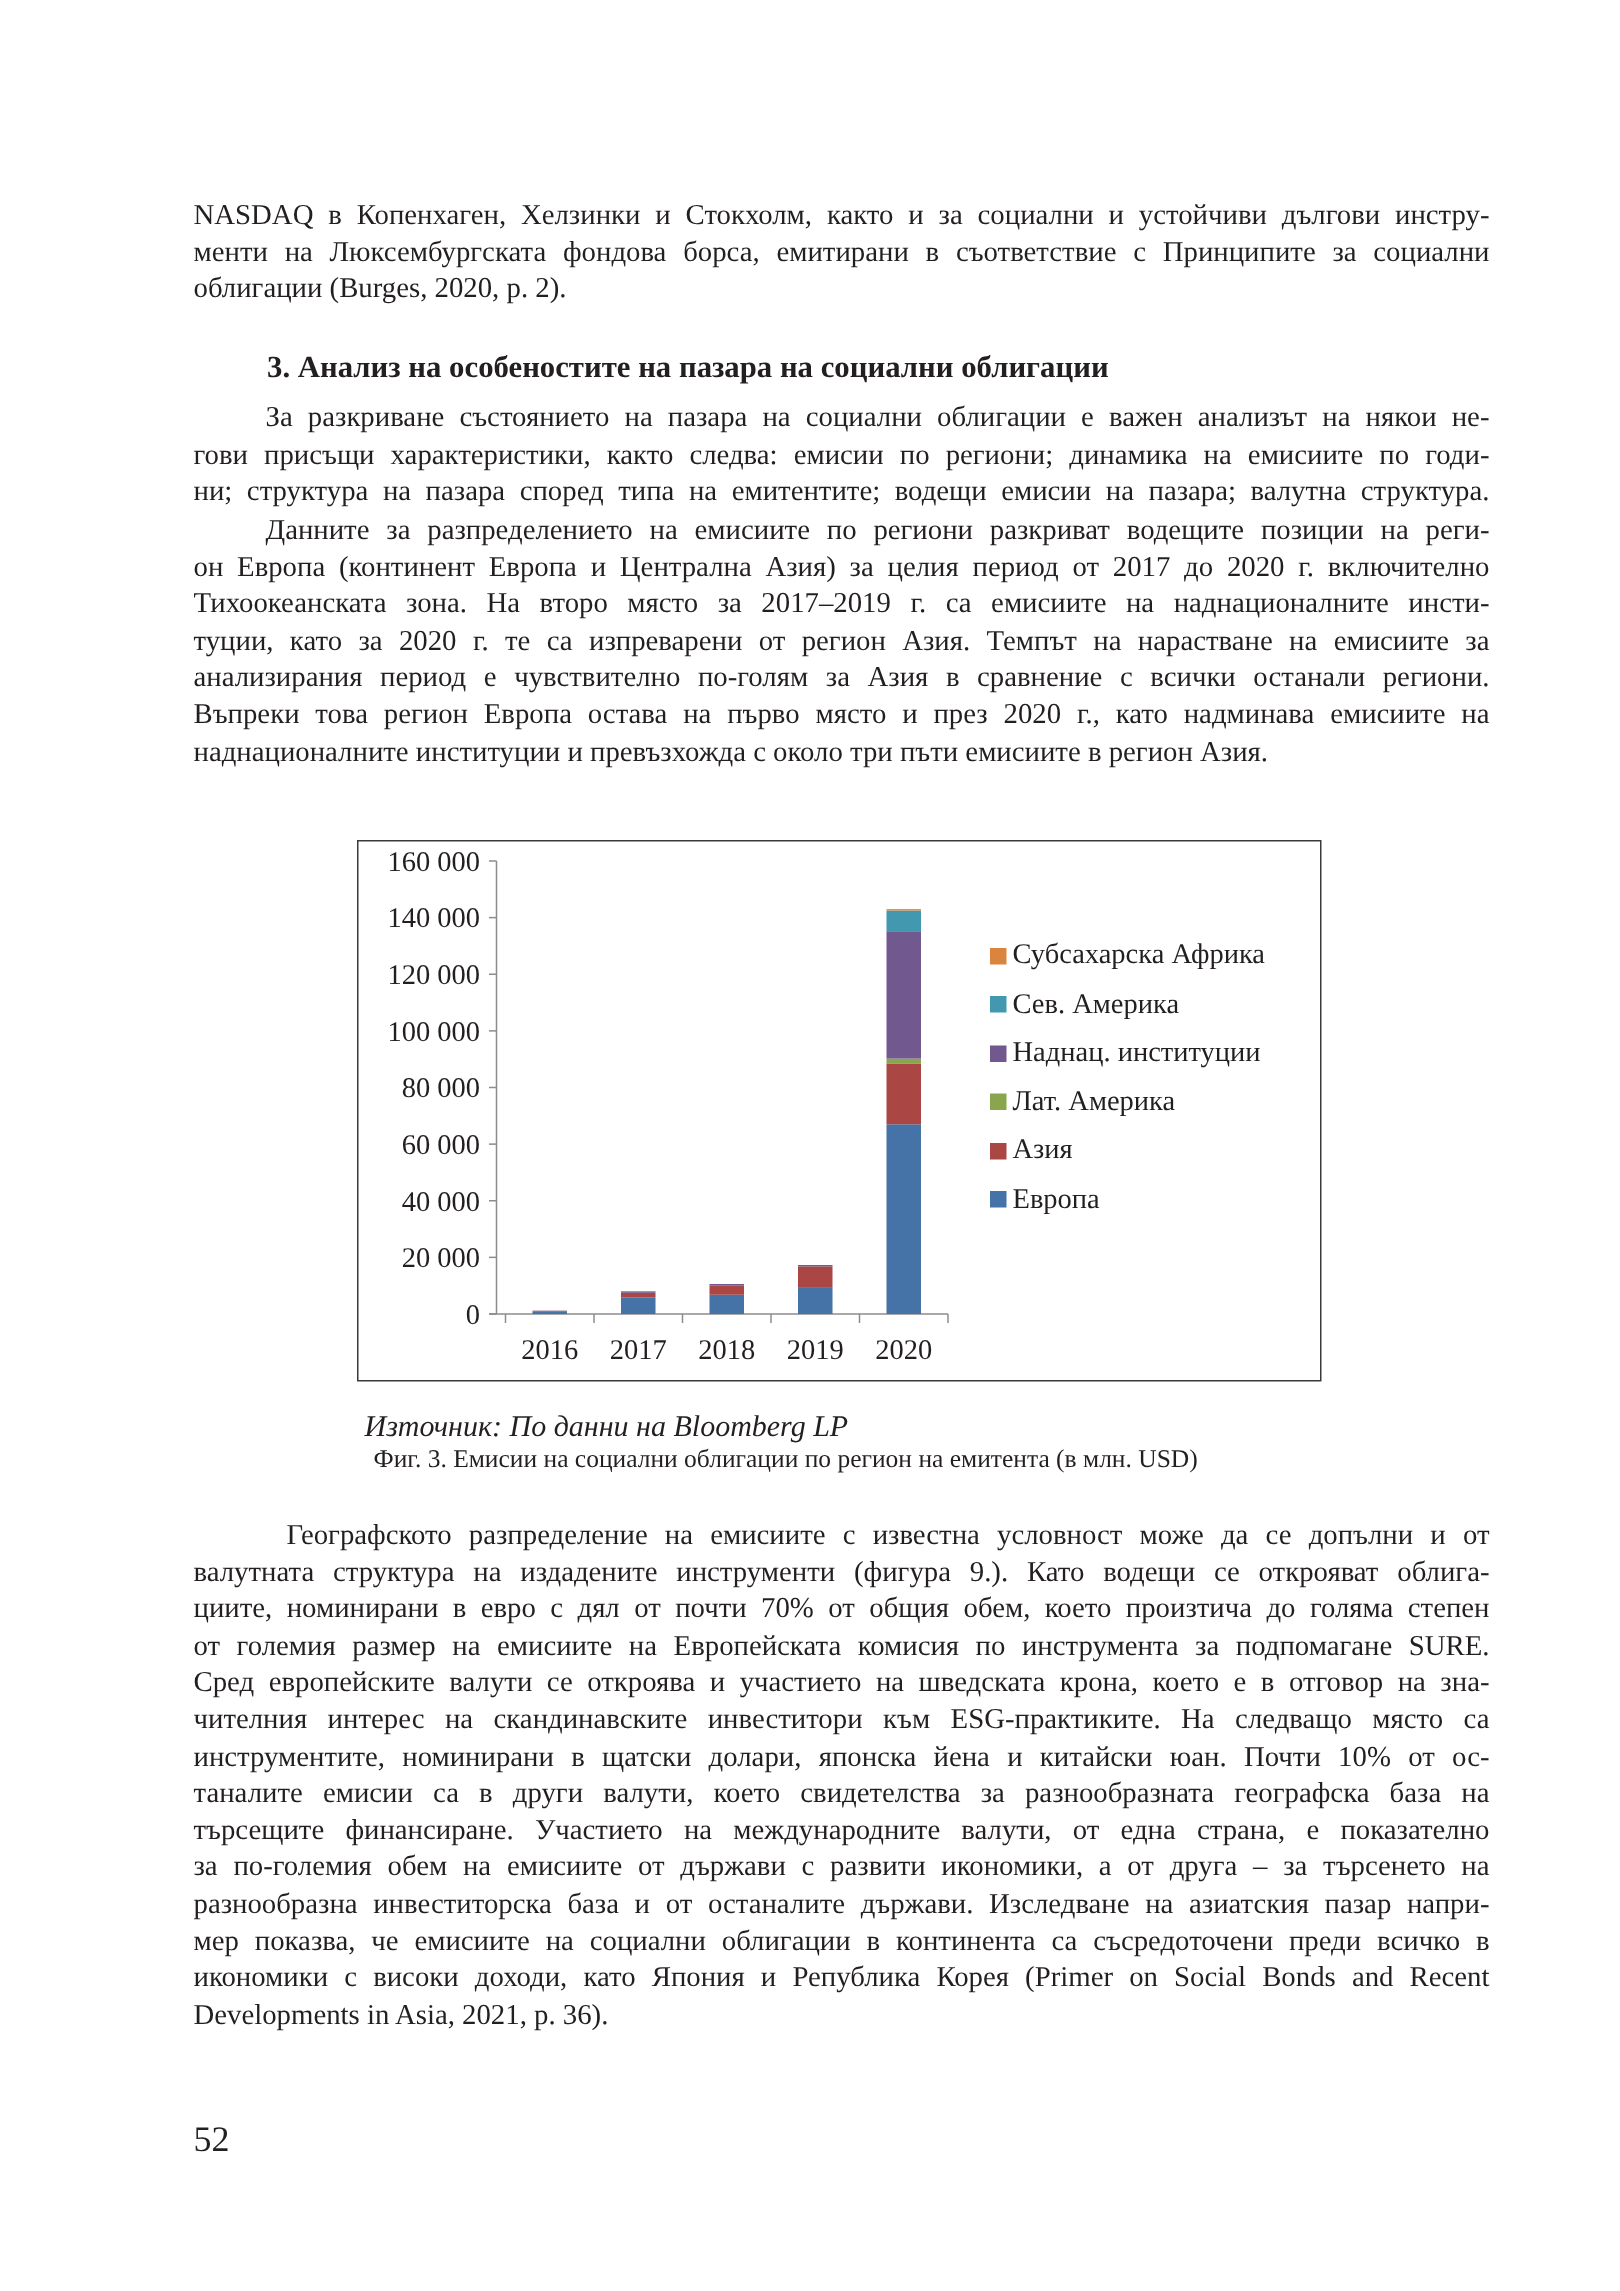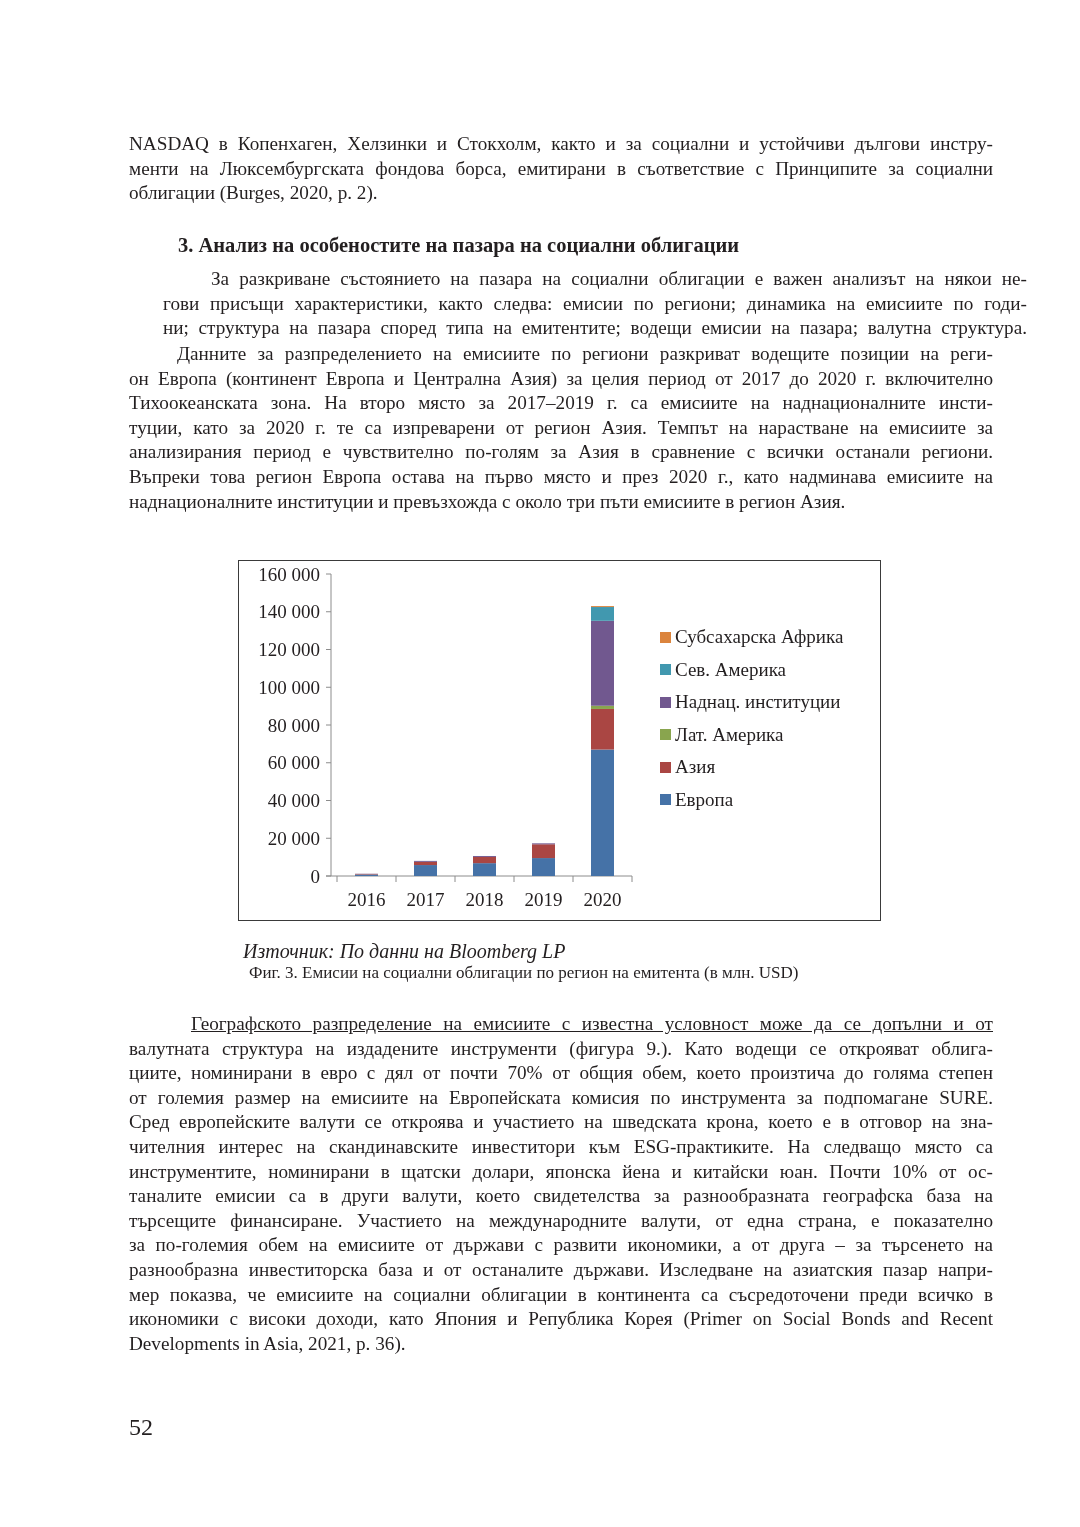--- a/index.html
+++ b/index.html
@@ -28,21 +28,21 @@
 <div class="block" style="top:132px;">
   <p class="para">
     <span class="line">NASDAQ в Копенхаген, Хелзинки и Стокхолм, както и за социални и устойчиви дългови инстру-</span>
     <span class="line">менти на Люксембургската фондова борса, емитирани в съответствие с Принципите за социални</span>
     <span class="line last">облигации (Burges, 2020, р. 2).</span>
   </p>
 </div>
 
 <h2 class="heading">3. Анализ на особеностите на пазара на социални облигации</h2>
 
-<div class="block" style="top:267px;margin-left:34px;">
+<div class="block" style="top:267px;">
   <p class="para">
     <span class="line indent">За разкриване състоянието на пазара на социални облигации е важен анализът на някои не-</span>
     <span class="line">гови присъщи характеристики, както следва: емисии по региони; динамика на емисиите по годи-</span>
     <span class="line">ни; структура на пазара според типа на емитентите; водещи емисии на пазара; валутна структура.</span>
   </p>
 </div>
 
 <div class="block" style="top:342px;">
   <p class="para">
     <span class="line indent">Данните за разпределението на емисиите по региони разкриват водещите позиции на реги-</span>
@@ -135,21 +135,21 @@
     </div>
   </div>
 
 <div class="source">Източник: По данни на Bloomberg LP</div>
 <div class="caption">
   <b>Фиг. 3.</b><span> Емисии на социални облигации по регион на емитента (в млн. USD)</span>
 </div>
 
 <div class="block" style="top:1012px;">
   <p class="para">
-    <span class="line" style="padding-left:62px;text-decoration:underline;">Географското разпределение на емисиите с известна условност може да се допълни и от</span>
+    <span class="line" style="padding-left:62px;">Географското разпределение на емисиите с известна условност може да се допълни и от</span>
     <span class="line">валутната структура на издадените инструменти (фигура 9.). Като водещи се открояват облига-</span>
     <span class="line">циите, номинирани в евро с дял от почти 70% от общия обем, което произтича до голяма степен</span>
     <span class="line">от големия размер на емисиите на Европейската комисия по инструмента за подпомагане SURE.</span>
     <span class="line">Сред европейските валути се откроява и участието на шведската крона, което е в отговор на зна-</span>
     <span class="line">чителния интерес на скандинавските инвеститори към ESG-практиките. На следващо място са</span>
     <span class="line">инструментите, номинирани в щатски долари, японска йена и китайски юан. Почти 10% от ос-</span>
     <span class="line">таналите емисии са в други валути, което свидетелства за разнообразната географска база на</span>
     <span class="line">търсещите финансиране. Участието на международните валути, от една страна, е показателно</span>
     <span class="line">за по-големия обем на емисиите от държави с развити икономики, а от друга – за търсенето на</span>
     <span class="line">разнообразна инвеститорска база и от останалите държави. Изследване на азиатския пазар напри-</span>

